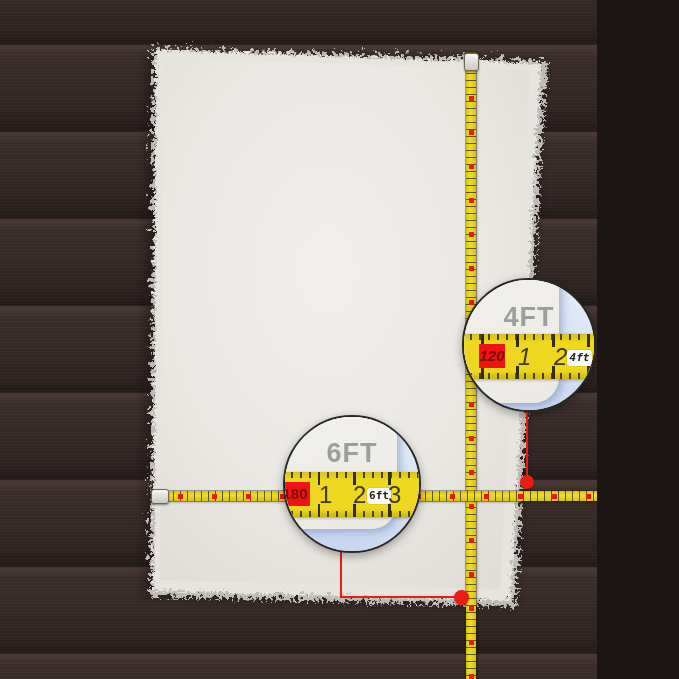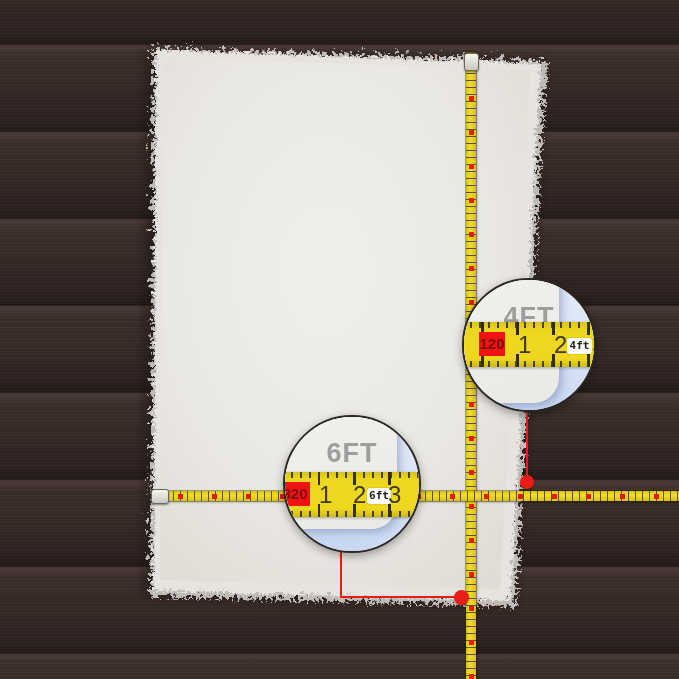--- a/index.html
+++ b/index.html
@@ -1,16 +1,16 @@
 <!DOCTYPE html>
 <html><head>
 <meta charset="utf-8">
 <style>
   html,body{margin:0;padding:0;background:#1c1513;}
-  .stage{position:relative;width:679px;height:679px;overflow:hidden;
+  .stage{position:relative;width:597px;height:679px;overflow:hidden;
          font-family:"Liberation Sans",sans-serif;}
 
   
   .floor{position:absolute;inset:0;background-color:#302522;
     background-image:
       repeating-linear-gradient(180deg, rgba(255,255,255,0.022) 0 1px, transparent 1px 3px),
       repeating-linear-gradient(180deg, transparent 0 9px, rgba(0,0,0,0.05) 9px 11px, transparent 11px 21px),
       linear-gradient(180deg, #241b19 0px, #241b19 2px, #4a3a35 4px, #3a2d2a 14px,
                       #352926 45px, #2d2220 76px, #261d1b 85px, #241b19 87px);
     background-size:auto,auto,100% 87px;
@@ -65,21 +65,21 @@
   .c6 .ftlabel{top:21px;}
 
   .band{position:absolute;left:-12px;right:-12px;height:45px;--lt:29px;
     background:
       repeating-linear-gradient(90deg, rgba(58,52,8,0.9) 0 2px, transparent 2px 9px) 0 0 / 100% 6px no-repeat,
       repeating-linear-gradient(90deg, rgba(58,52,8,0.9) 0 2px, transparent 2px 9px) 0 100% / 100% 6px no-repeat,
       repeating-linear-gradient(90deg, rgba(40,36,6,0.95) 0 2.5px, transparent 2.5px 35.5px) var(--lt) 0 / 100% 13px no-repeat,
       repeating-linear-gradient(90deg, rgba(40,36,6,0.95) 0 2.5px, transparent 2.5px 35.5px) var(--lt) 100% / 100% 13px no-repeat,
       linear-gradient(180deg, #d9c418 0%, #edd71f 18%, #edd71f 82%, #cdb90f 100%);
     box-shadow:0 1px 3px rgba(0,0,0,0.3);}
-  .c4 .band{top:42px;}
+  .c4 .band{top:54px;font-style:italic;}
   .c6 .band{top:55px;--lt:9px;}
 
   .cmblock{position:absolute;top:10px;height:24px;background:#ee1414;color:#7c0f0a;
            font-weight:bold;font-size:15px;line-height:24px;text-align:center;}
   .c4 .cmblock{left:27px;width:26px;}
   .c6 .cmblock{left:7px;width:30px;}
 
   .num{position:absolute;top:8px;font-size:24px;line-height:30px;color:#3e3a16;}
   .c4 .n1{left:66px;} .c4 .n2{left:102px;} .c4 .n3{left:140px;}
   .c6 .n1{left:46px;} .c6 .n2{left:80px;}  .c6 .n3{left:115px;}
@@ -144,21 +144,21 @@
       <span class="badge">4ft</span>
       <span class="num n3">3</span>
     </div>
   </div>
 
   <div class="callout c6">
     <div class="blue"></div>
     <div class="card"></div>
     <div class="ftlabel">6FT</div>
     <div class="band">
-      <span class="cmblock">320</span>
+      <span class="cmblock">180</span>
       <span class="num n1">1</span>
       <span class="num n2">2</span>
       <span class="badge">6ft</span>
       <span class="num n3">3</span>
     </div>
   </div>
 
 </div>
 
 </body></html>

